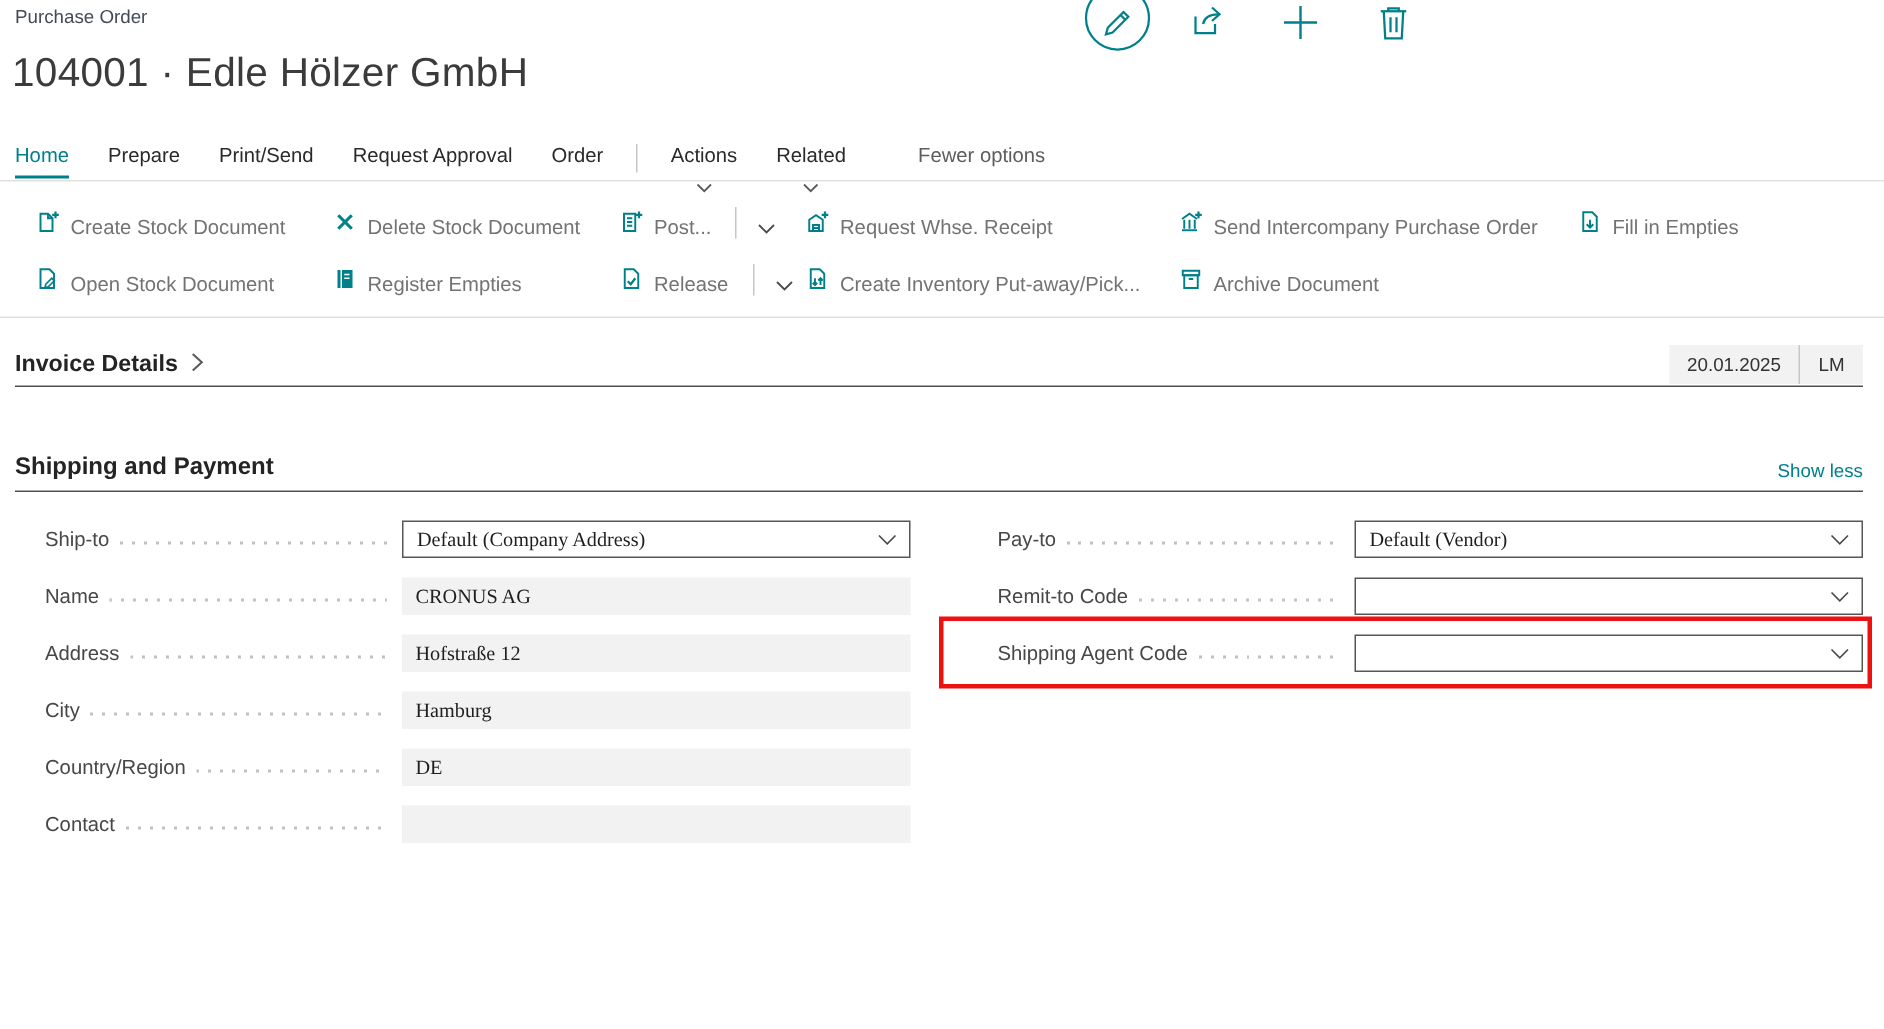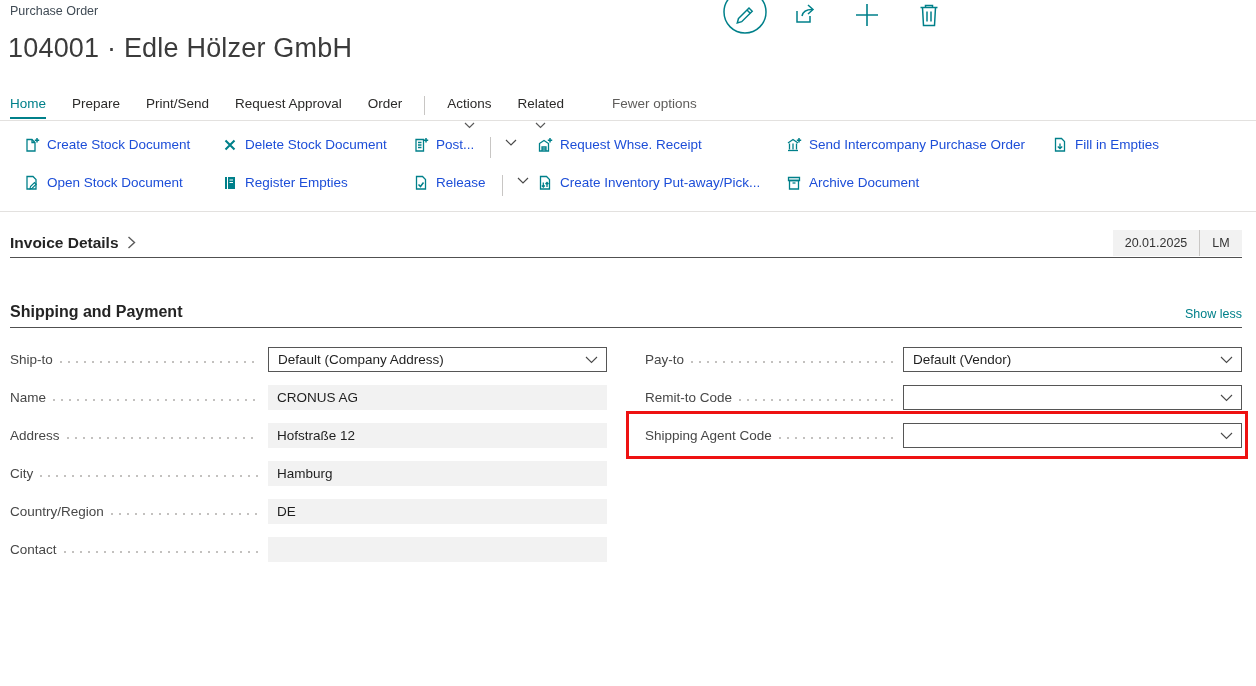--- a/index.html
+++ b/index.html
@@ -42,22 +42,22 @@
   }
   .menu-item { cursor: pointer; padding-bottom: 6px; }
   .menu-item.active { color: var(--accent); border-bottom: 2.5px solid var(--accent); }
   .menu-drop { display: flex; align-items: center; gap: 6px; cursor: pointer; flex-direction: column; }
   .menu-sep { width: 1px; height: 19px; background: #c8c6c4; margin: 0 -4px; }
   .menu-more { color: #5f5d5b; margin-left: 22px; cursor: pointer; }
   .hairline { position: absolute; left: 0; width: 1256px; height: 1px; background: var(--line-light); }
 
   
   .tb-btn {
-    position: absolute; display: flex; align-items: flex-start; gap: 7px;
-    font-size: 13.5px; color: #1d4ed8; height: 22px; cursor: pointer;
+    position: absolute; display: flex; align-items: flex-end; gap: 7px;
+    font-size: 13.5px; color: #737373; height: 22px; cursor: pointer;
     background: none; border: none; white-space: nowrap;
   }
   .tb-btn .tbi { color: var(--accent); flex: 0 0 auto; }
   .split-sep { width: 1px; height: 21px; background: #c8c6c4; margin: 0 5px 0 9px; }
   .split-chev { color: #4a4a4a; display: flex; align-items: center; cursor: pointer; padding: 2px; }
 
   
   .sec-title { position: absolute; left: 10px; font-weight: 700; color: #242424; display: flex; align-items: center; gap: 8px; cursor: pointer; }
   .sec-underline { position: absolute; left: 10px; width: 1232px; height: 1px; background: var(--line-dark); }
   .chev-right { color: #5a5a5a; margin-top: 2px; }
@@ -71,29 +71,29 @@
   .datebox .date-cell { width: 86px; }
   .datebox .user-cell { width: 43px; border-left: 1px solid #c9c7c5; }
 
   .show-less { position: absolute; right: 14px; top: 307px; font-size: 12.5px; color: var(--accent); cursor: pointer; }
 
   
   .col { position: absolute; top: 347px; width: 597px; }
   .col-left  { left: 10px; }
   .col-right { left: 645px; }
   .field-row { display: flex; align-items: center; height: 25px; margin-bottom: 13px; }
-  .field-label { font-size: 13.5px; color: var(--label); white-space: nowrap; }
+  .field-label { font-size: 13.5px; color: var(--label); white-space: nowrap; margin-left: 20px; }
   .leader {
     flex: 1; height: 2px; margin: 4px 10px 0 7px;
     background-image: repeating-linear-gradient(to right, #c3c1bf 0 2px, transparent 2px 8px);
   }
   .ctl { flex: 0 0 339px; height: 25px; display: flex; align-items: center; font-size: 13.5px; color: #1f1f1f; }
   .combobox { background: #fff; border: 1px solid var(--ctl-border); padding: 0 8px 0 9px; justify-content: space-between; cursor: pointer; }
   .readonly { background: var(--field-bg); padding: 0 9px; cursor: text; }
-  .ctl .val { overflow: hidden; white-space: nowrap; }
+  .ctl .val { overflow: hidden; white-space: nowrap; font-family: Liberation Serif, serif; }
   .cb-chev { color: #4a4a4a; display: flex; }
 
   .highlight-box {
     position: absolute; left: -19px; top: 64px; width: 622px; height: 48px;
     border: 3px solid var(--red); pointer-events: none;
   }
 </style>
 </head>
 <body>
 

